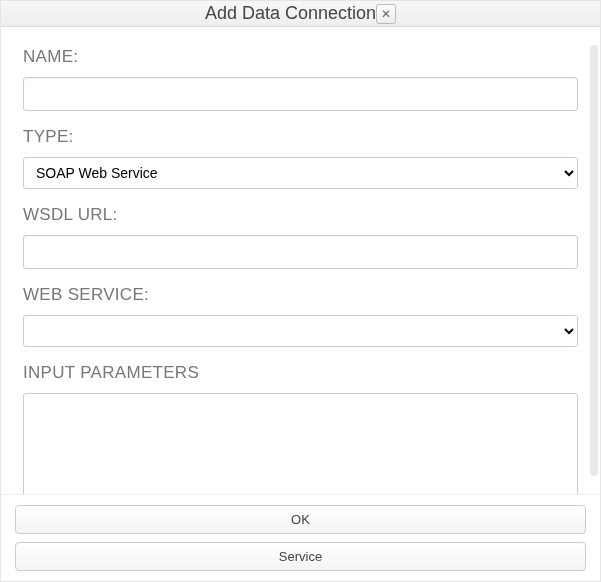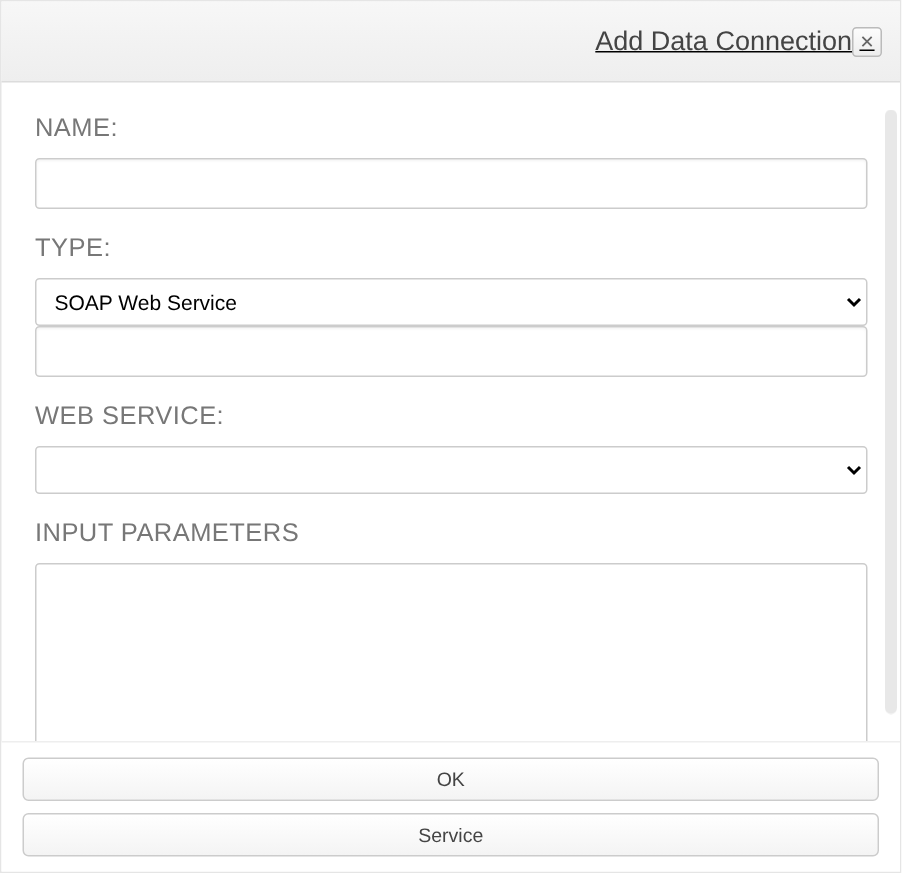--- a/index.html
+++ b/index.html
@@ -14,25 +14,24 @@
     .dialog {
       width: 100%;
       height: 100%;
       display: flex;
       flex-direction: column;
       border: 1px solid #e5e5e5;
     }
     .titlebar {
       background: linear-gradient(#f7f7f7, #eeeeee);
       border-bottom: 1px solid #dcdcdc;
-      padding: 16px 12px;
+      padding: 2px 12px;
       display: flex;
       align-items: center;
-      justify-content: flex-end;
-      text-decoration: underline;
+      justify-content: center;
     }
     .title {
       font-size: 18px;
       color: #444;
       font-weight: normal;
     }
     .close-btn {
       width: 20px;
       height: 20px;
       border: 1px solid #bbb;
@@ -143,20 +142,21 @@
     <div class="content">
 
       <div class="field-label">NAME:</div>
       <input class="text-input" type="text" value="" style="">
 
       <div class="field-label">TYPE:</div>
       <select class="select">
         <option>SOAP Web Service</option>
       </select>
 
+      <div class="field-label">WSDL URL:</div>
       <input class="text-input" type="text" value="" style="">
 
       <div class="field-label">WEB SERVICE:</div>
       <select class="select">
         <option></option>
       </select>
 
       <div class="params-row">
         <div class="params-col">
           <div class="field-label">INPUT PARAMETERS</div>

